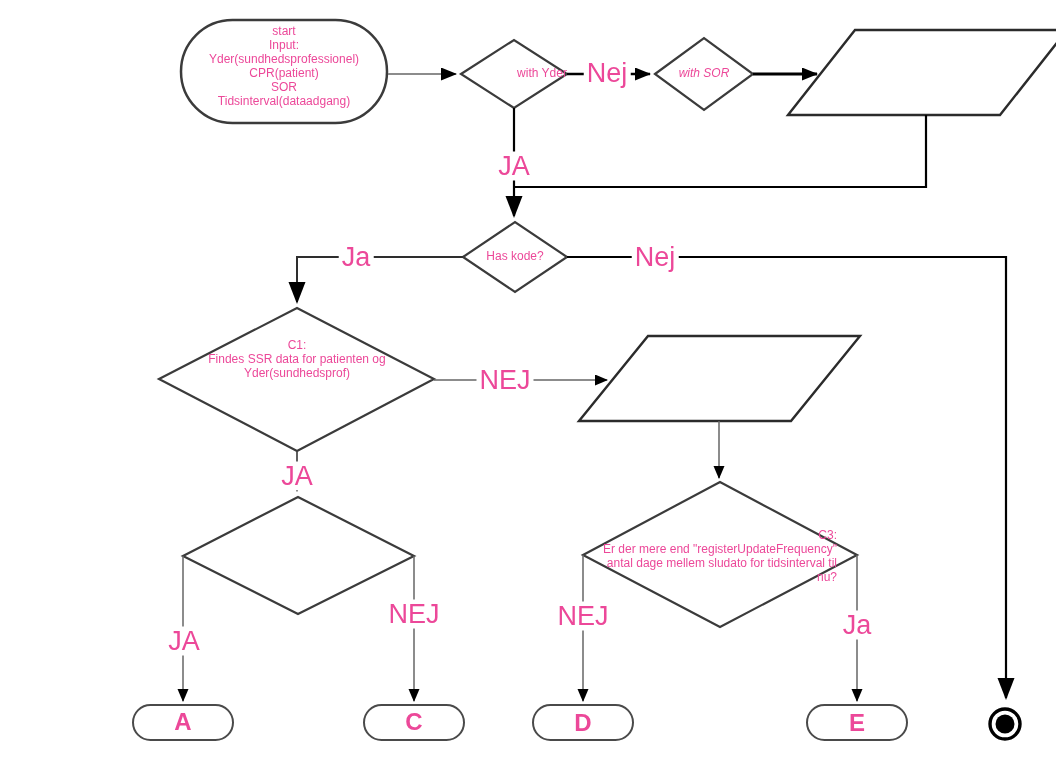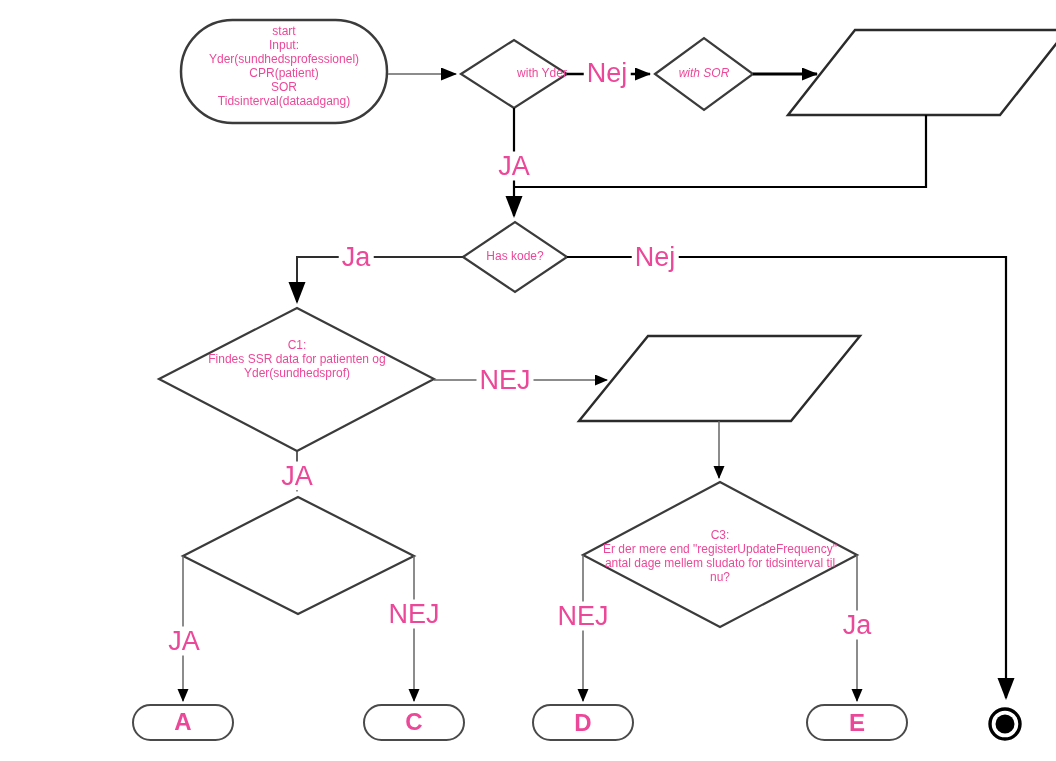--- a/index.html
+++ b/index.html
@@ -79,21 +79,21 @@
 Yder(sundhedsprofessionel)
 CPR(patient)
 SOR
 Tidsinterval(dataadgang)</div>
   <div class="lbl node-lbl" style="left:542px; top:74px;">with Yder</div>
   <div class="lbl node-lbl" style="left:704px; top:74px;font-style:italic;">with SOR</div>
   <div class="lbl node-lbl" style="left:515px; top:257px;">Has kode?</div>
   <div class="lbl node-lbl" style="left:297px; top:360px;">C1:
 Findes SSR data for patienten og
 Yder(sundhedsprof)</div>
-  <div class="lbl node-lbl" style="left:720px; top:557px;">C3:
+  <div class="lbl node-lbl" style="left:720px; top:557px;text-align:right;">C3:
 Er der mere end "registerUpdateFrequency"
 antal dage mellem sludato for tidsinterval til
 nu?</div>
   <div class="lbl term-lbl" style="left:183px; top:722px;">A</div>
   <div class="lbl term-lbl" style="left:414px; top:722px;">C</div>
   <div class="lbl term-lbl" style="left:583px; top:723px;">D</div>
   <div class="lbl term-lbl" style="left:857px; top:723px;">E</div>
 
   <div class="lbl edge-lbl" style="left:607px; top:73px;">Nej</div>
   <div class="lbl edge-lbl" style="left:514px; top:166px;">JA</div>

